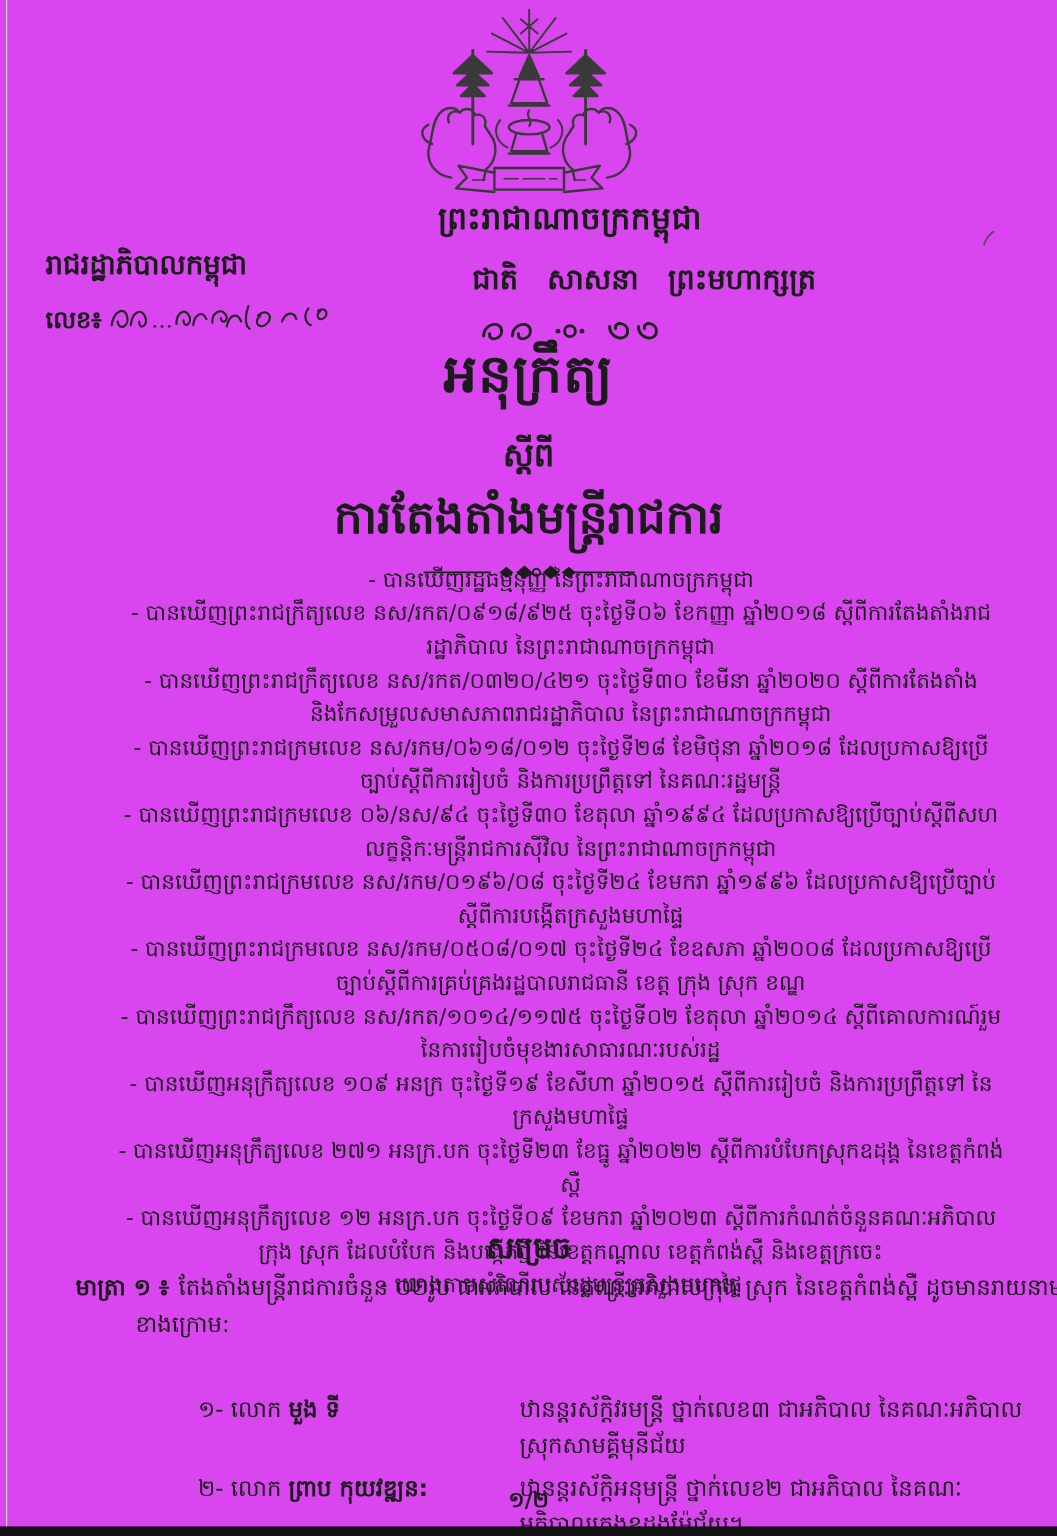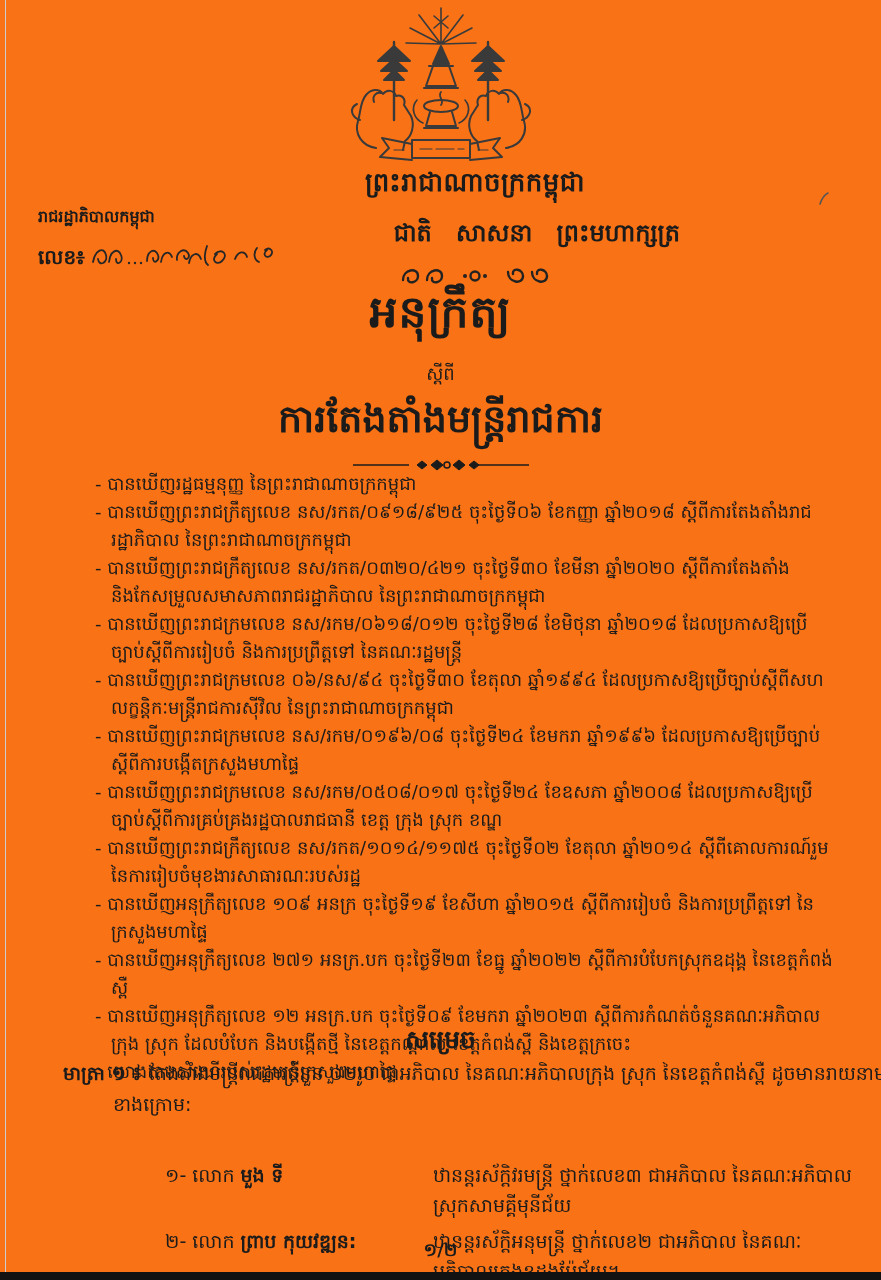--- a/index.html
+++ b/index.html
@@ -1,46 +1,46 @@
 <!DOCTYPE html>
 <html><head>
 <meta charset="utf-8">
 <style>
   html,body { margin:0; padding:0; background:#e9e9e9; }
   .page {
     position:relative; width:881px; height:1280px; margin:0 auto;
-    background:#f97316; overflow:hidden;
+    background:#d946ef; overflow:hidden;
     font-family:"DejaVu Sans","Liberation Sans",sans-serif;
     color:#1b1b1b;
   }
   .scan-edge-left { position:absolute; left:5px; top:0; width:1px; height:100%; background:#cccccc; }
   .scan-bar-bottom { position:absolute; left:0; bottom:0; width:100%; height:8px; background:#121212; }
 
   .arms { position:absolute; top:2px; left:50%; transform:translateX(-50%); }
 
   .header-col { position:absolute; left:270px; top:166px; width:410px; text-align:center; }
   .kingdom { font-size:26px; font-weight:700; letter-spacing:0.5px; }
   .motto   { margin-top:14px; font-size:24px; font-weight:700; word-spacing:16px;text-align:right; }
   .flourish { margin-top:10px; }
 
   .gov-block { position:absolute; left:38px; top:206px; }
-  .gov-label { font-size:16px; font-weight:700; }
+  .gov-label { font-size:23px; font-weight:700; }
   .number-row { margin-top:8px; display:flex; align-items:flex-end; }
   .number-label { font-size:20px; font-weight:700;font-family:Liberation Serif, serif; }
 
   .stray-mark { position:absolute; left:818px; top:192px; }
 
   .title-block { position:absolute; left:0; top:284px; width:881px; text-align:center; }
   .decree-type { font-size:44px; font-weight:700; letter-spacing:1px; }
-  .decree-on { margin-top:14px; font-size:18px; font-weight:400; }
+  .decree-on { margin-top:14px; font-size:27px; font-weight:700; }
   .decree-subject { margin-top:6px; font-size:38px; font-weight:700; }
   .divider { margin-top:8px; }
   .issuer { margin-top:4px; font-size:28px; font-weight:700; }
 
-  .preamble { position:absolute; left:95px; top:470px; width:745px; }
+  .preamble { position:absolute; left:95px; top:470px; width:745px;text-align:center; }
   .preamble p {
     margin:0; font-size:18px; line-height:28px;
     padding-left:16px; text-indent:-16px; 
   }
 
   .decide-heading { position:absolute; left:0; top:1024px; width:881px; text-align:center;
     font-size:25px; font-weight:700; }
 
   .article { position:absolute; left:63px; top:1058px; width:778px;
     font-size:19px; line-height:31px; padding-left:50px; text-indent:-50px; }

